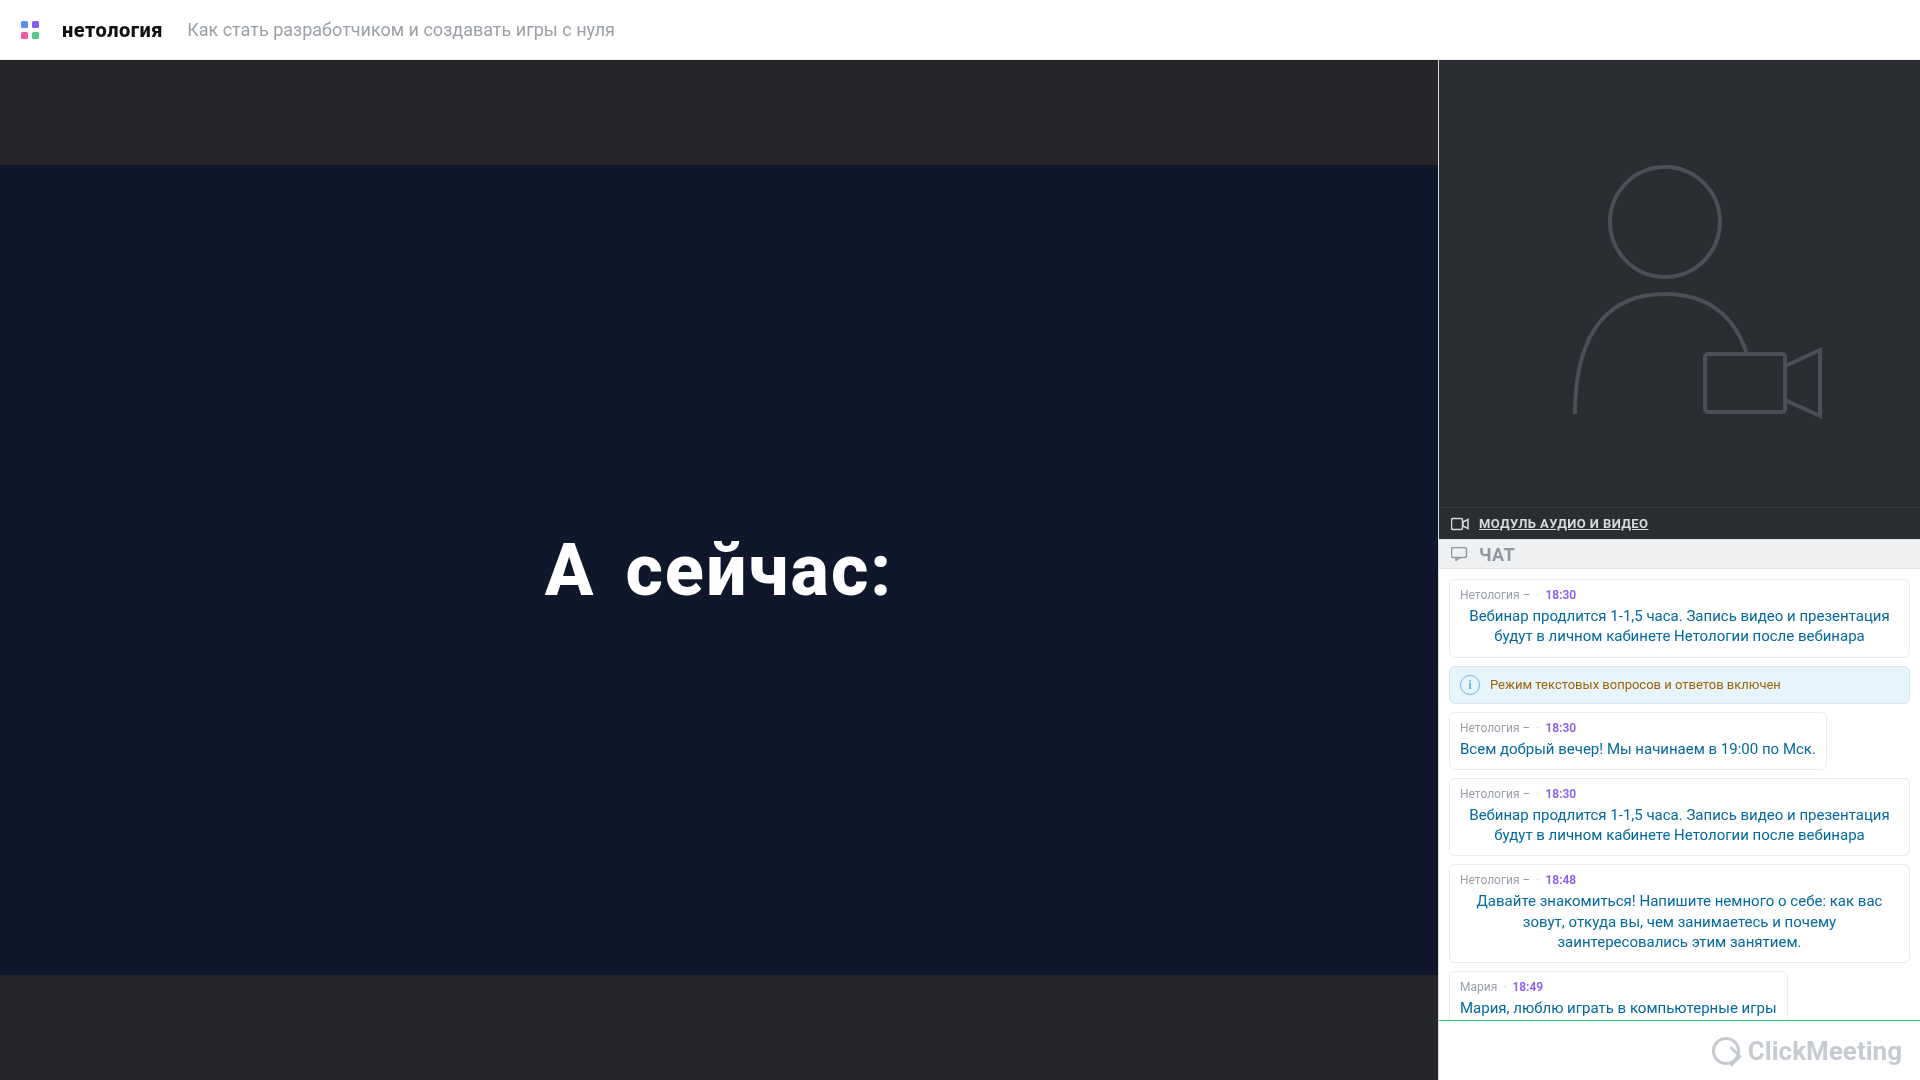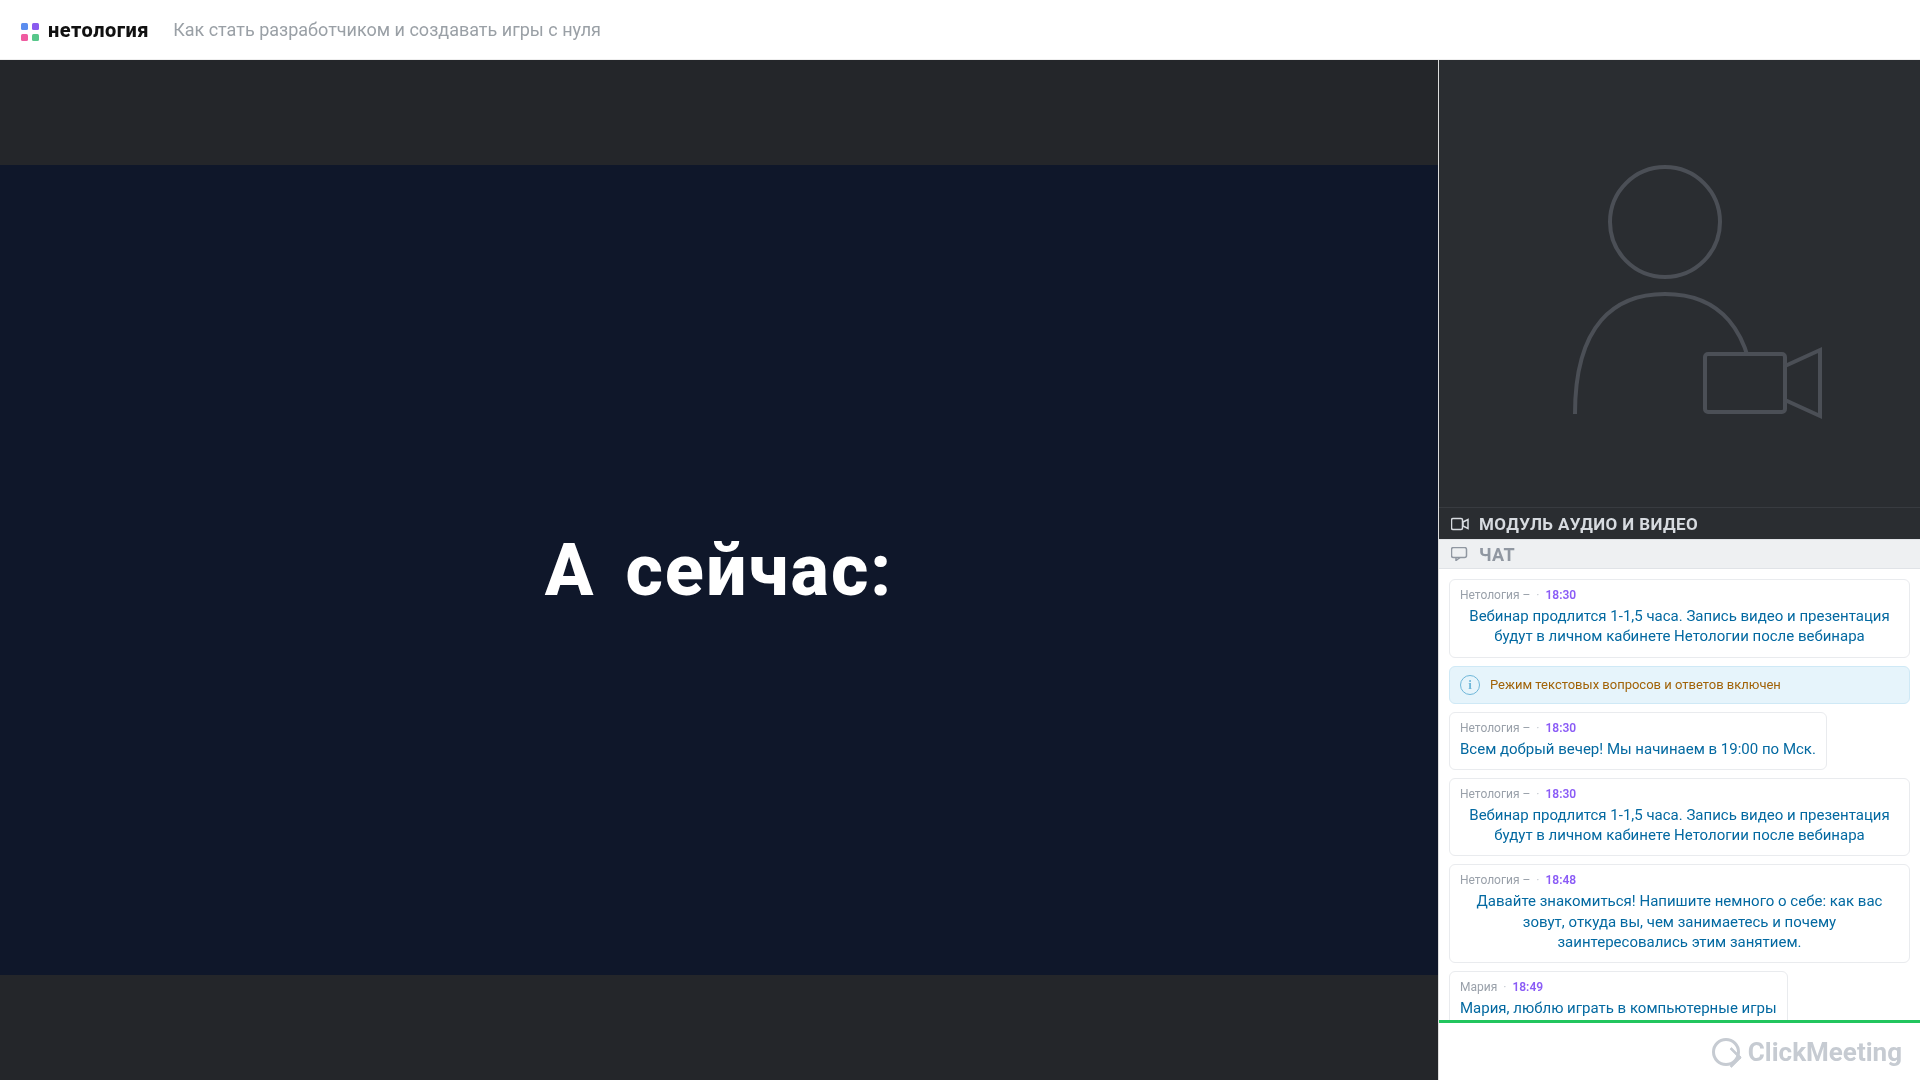--- a/index.html
+++ b/index.html
@@ -1,58 +1,58 @@
 <!DOCTYPE html>
 <html><head>
 <meta charset="utf-8">
 <style>
   * { margin: 0; padding: 0; box-sizing: border-box; }
   html, body { width: 1920px; height: 1080px; font-family: -apple-system, BlinkMacSystemFont, "Segoe UI", Roboto, Arial, sans-serif; background: #fff; overflow: hidden; }
 
   
   .header { height: 60px; display: flex; align-items: center; padding: 0 20px; border-bottom: 1px solid #eee; background: #fff; }
-  .logo { display: flex; align-items: flex-end; gap: 8px; }
+  .logo { display: flex; align-items: center; gap: 22px; }
   .logo-icon svg { display: block; }
   .logo-text { font-weight: 800; font-size: 20px; letter-spacing: 0.5px; color: #111; }
   .header-title { margin-left: 24px; color: #9aa0a6; font-size: 18px; }
 
   
   .content { display: flex; height: calc(1080px - 60px); }
   .stage { flex: 1; background: #0f172a; display: flex; flex-direction: column; }
   .stage-top { height: 105px; background: #24262a; }
   .stage-center { flex: 1; display: flex; align-items: center; justify-content: center; }
   .stage-bottom { height: 105px; background: #24262a; }
   .slide-text { color: #fff; font-size: 72px; font-weight: 800; letter-spacing: 2px; }
   .slide-text .gap { display: inline-block; width: 30px; }
 
   
   .sidebar { width: 482px; display: flex; flex-direction: column; background: #f5f6f7; border-left: 1px solid #ddd; }
   .video-panel { height: 447px; background: #2a2d31; display: flex; align-items: center; justify-content: center; position: relative; }
   .avatar-cam { position: relative; width: 290px; height: 280px; }
   .avatar-cam svg { display: block; }
 
-  .av-header { height: 32px; background: #2a2d31; display: flex; align-items: center; padding: 0 12px; gap: 10px; color: #d7dbe0; font-size: 17px; font-weight: 700; letter-spacing: 0.4px; border-top: 1px solid #383b40; }
+  .av-header { height: 32px; background: #2a2d31; display: flex; align-items: center; padding: 0 12px; gap: 10px; color: #d7dbe0; font-size: 13px; font-weight: 700; letter-spacing: 0.4px; border-top: 1px solid #383b40; text-decoration: underline; }
   .av-header .ic { display: flex; align-items: center; }
 
   .chat-header { height: 30px; background: #eef0f2; display: flex; align-items: center; padding: 0 12px; gap: 10px; color: #9097a1; font-size: 18px; font-weight: 700; letter-spacing: 0.4px; border-top: 1px solid #e0e3e7; border-bottom: 1px solid #e0e3e7; }
 
   .chat-messages { flex: 1; overflow: auto; padding: 10px 10px 8px 10px; display: flex; flex-direction: column; gap: 8px; background: #fff; }
   .msg { background: #fff; border: 1px solid #e9ebee; border-radius: 6px; padding: 8px 10px 10px 10px; width: fit-content; max-width: 100%; text-align: center; }
   .msg.full { width: 100%; }
   .msg-meta { display: flex; align-items: center; gap: 6px; font-size: 12px; margin-bottom: 4px; }
   .msg-author { color: #9aa1aa; }
   .msg-sep { color: #c4c9d0; }
   .msg-time { color: #8b5cf6; font-weight: 600; }
   .msg-text { color: #0369a1; font-size: 15px; line-height: 1.35; font-weight: 400; }
 
   .notice { background: #e6f4fb; border: 1px solid #cfe9f6; border-radius: 6px; padding: 8px 10px; display: flex; align-items: center; gap: 10px; }
   .notice-text { color: #a16207; font-size: 13px; }
   .notice-icon { width: 20px; height: 20px; border: 1.5px solid #6fb7d9; border-radius: 50%; display: flex; align-items: center; justify-content: center; color: #6fb7d9; font-size: 13px; font-weight: 700; font-family: Georgia, serif; }
 
-  .chat-footer { height: 60px; background: #fff; border-top: 3px solid #22c55e; display: flex; align-items: center; justify-content: flex-end; padding: 0 18px; }
+  .chat-footer { height: 60px; background: #fff; border-top: 1px solid #22c55e; display: flex; align-items: center; justify-content: flex-end; padding: 0 18px; }
   .brand { display: flex; align-items: center; gap: 8px; color: #c6cbd2; font-weight: 700; font-size: 26px; }
   .brand-icon { width: 28px; height: 28px; border: 3px solid #c6cbd2; border-radius: 50%; position: relative; }
   .brand-icon::after { content: ""; position: absolute; right: -2px; bottom: -2px; width: 12px; height: 12px; border-right: 3px solid #c6cbd2; border-bottom: 3px solid #c6cbd2; transform: rotate(-45deg); border-radius: 0 0 2px 0; }
 
   
   .ic svg { display: block; }
 </style>
 </head>
 <body>
 

